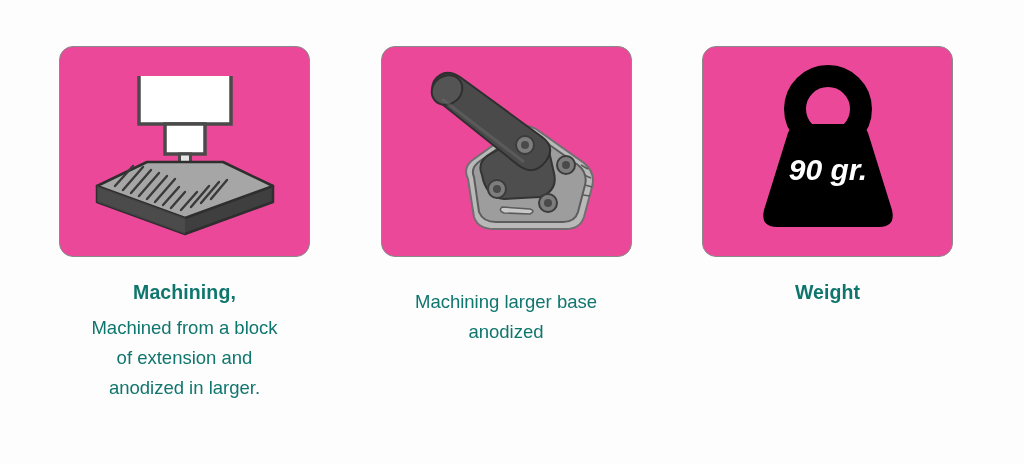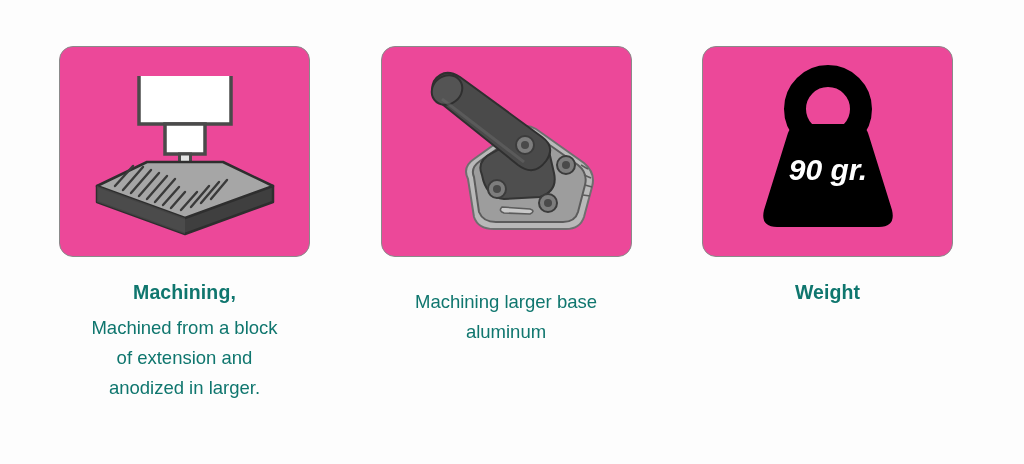--- a/index.html
+++ b/index.html
@@ -154,21 +154,21 @@
             <circle cx="150" cy="146" r="9" fill="#7d7d7d" stroke="#3c3c3c" stroke-width="2"></circle>
             <circle cx="150" cy="146" r="4" fill="#4a4a4a"></circle>
           </g>
 
           <path d="M104 150 L132 152 Q138 154 132 157 L106 156 Q100 154 104 150 Z" fill="#c8c8c8" stroke="#5c5c5c" stroke-width="1.6"></path>
         </svg>
       </div>
       <div class="caption">
         <div class="caption-body">
           <span class="ln">Machining larger base</span>
-          <span class="ln">aluminum</span>
+          <span class="ln">anodized</span>
         </div>
       </div>
     </div>
 
     <div class="feature">
       <div class="card">
         <svg width="180" height="180" viewBox="0 0 180 180">
 
           <circle cx="90" cy="47" r="33" fill="none" stroke="#000000" stroke-width="22"></circle>
 

